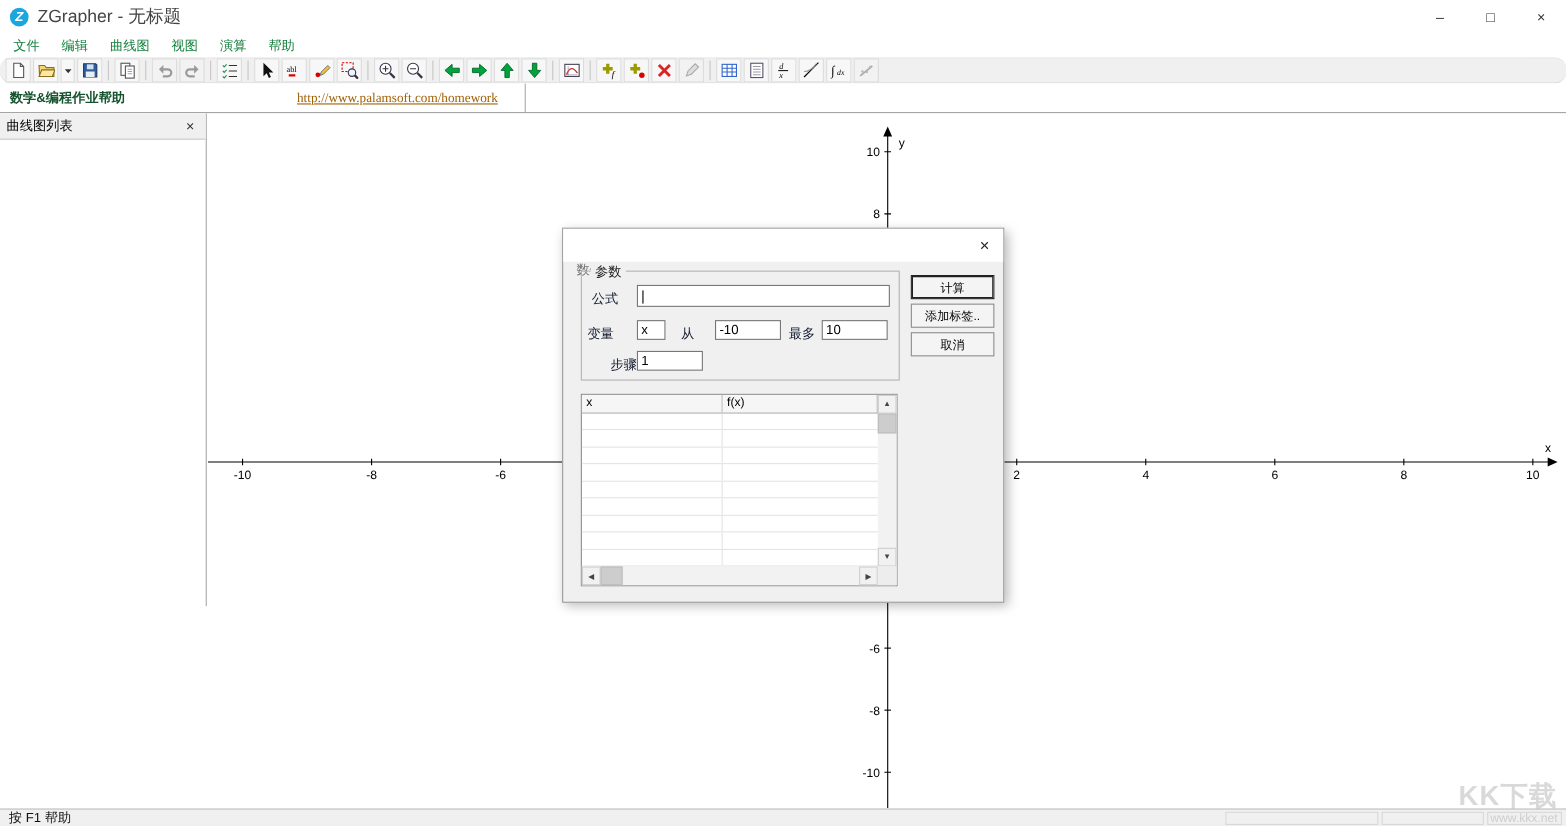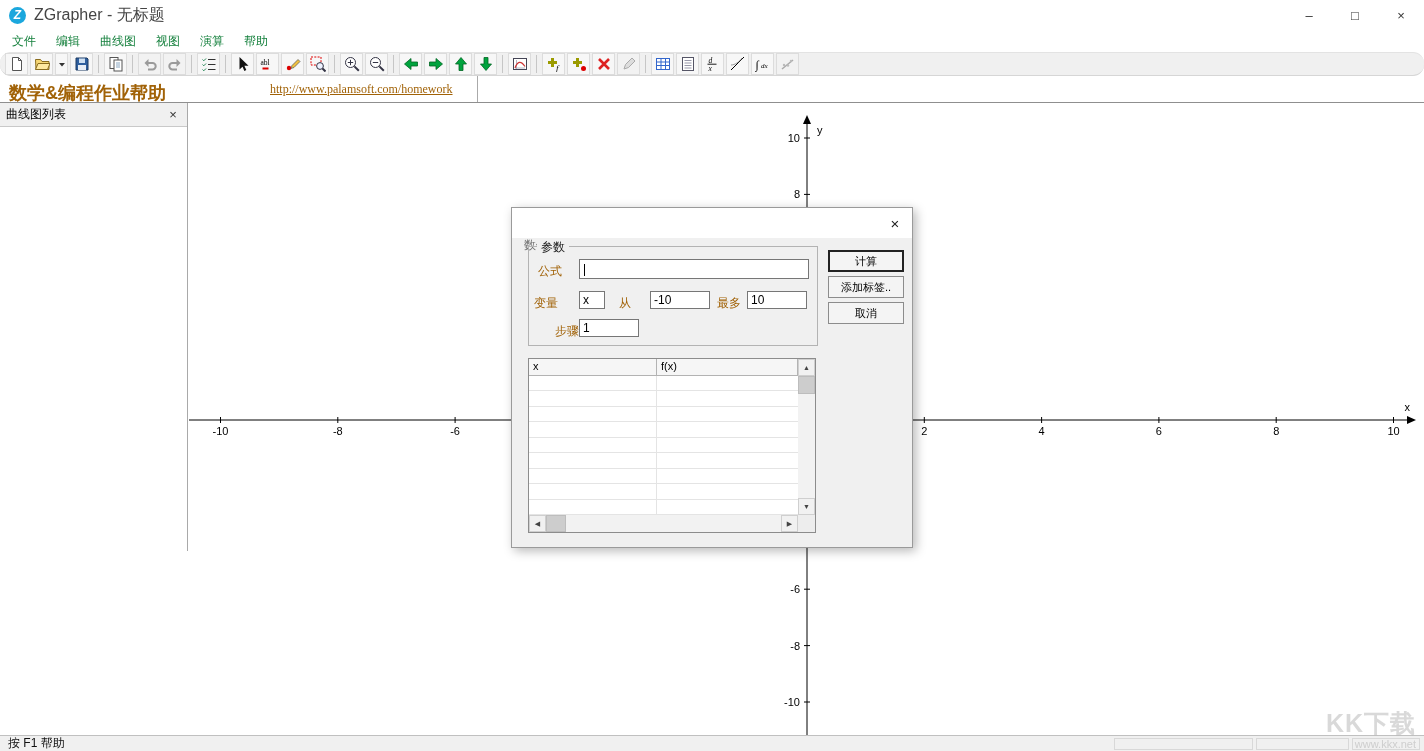--- a/index.html
+++ b/index.html
@@ -31,21 +31,21 @@
     display:flex; align-items:center; justify-content:center; }
   .tb-btn.narrow { width:13px; }
   .tb-btn svg { width:16px; height:16px; display:block; }
   .tb-btn.narrow svg { width:8px; }
   .tb-btn.disabled { background:#f2f2f2; }
   .tb-sep { width:1px; height:18px; background:#c6c6c6; margin:0 4px; }
 
   
   .banner { position:absolute; top:76px; left:0; width:1424px; height:27px; background:#fff;
     border-bottom:1px solid #8f8f8f; }
-  .banner-text { position:absolute; left:9px; top:5px; font-weight:bold; font-size:18px; color:#a16207;text-align:right; }
+  .banner-text { position:absolute; left:9px; top:5px; font-weight:bold; font-size:12px; color:#14532d;text-align:right; }
   .banner-link { position:absolute; left:270px; top:6px; color:#a16207; text-decoration:underline;
     font-family:Liberation Serif, serif; font-size:12px; cursor:pointer; }
   .banner-divider { position:absolute; left:477px; top:0; width:1px; height:26px; background:#aaa; }
 
   
   .main { position:absolute; top:103px; left:0; width:1424px; height:632px; background:#fff; }
   .left-panel { position:absolute; left:0; top:0; width:188px; height:448px; background:#fff;
     border-right:1px solid #a9a9a9; }
   .panel-header { position:absolute; left:0; top:0; width:100%; height:24px; background:#f0f0f0;
     border-bottom:1px solid #c9c9c9; display:flex; align-items:center; padding:0 6px; }
@@ -58,21 +58,21 @@
   .dialog { position:absolute; left:511px; top:207px; width:402px; height:341px; z-index:20;
     background:#f0f0f0; border:1px solid #9a9a9a; box-shadow:3px 3px 10px rgba(0,0,0,.28); }
   .dlg-titlebar { position:absolute; left:0; top:0; width:100%; height:30px; background:#fff;
     display:flex; align-items:center; }
   .dlg-title { margin-left:12px; color:#737373;margin-top:44px; }
   .dlg-close { margin-left:auto; width:34px; height:30px; display:flex; align-items:center;
     justify-content:center; font-size:15px; color:#222; cursor:pointer; }
   .groupbox { position:absolute; left:16px; top:38px; width:290px; height:100px;
     border:1px solid #b3b3b3; }
   .group-label { position:absolute; top:-8px; left:8px; background:#f0f0f0; padding:0 4px;text-align:center; }
-  .fld-label { position:absolute; color:#a16207; }
+  .fld-label { position:absolute; color:#0f172a; }
   .dlg-input { position:absolute; background:#fff; border:1px solid #767676; font-size:12px;
     padding:0 3px; font-family:inherit; }
   .formula-box { left:50px; top:12px; width:230px; height:20px; line-height:18px; }
   .caret { display:inline-block; width:1px; height:12px; background:#000; margin-left:1px;
     vertical-align:middle; }
   .dlg-btn { position:absolute; left:316px; width:76px; height:22px; background:#f4f4f4;
     border:1px solid #8c8c8c; font-size:11px; font-family:inherit; padding:0; cursor:pointer; }
   .dlg-btn.default { border:1px solid #222; box-shadow:inset 0 0 0 1px #222; }
 
   

